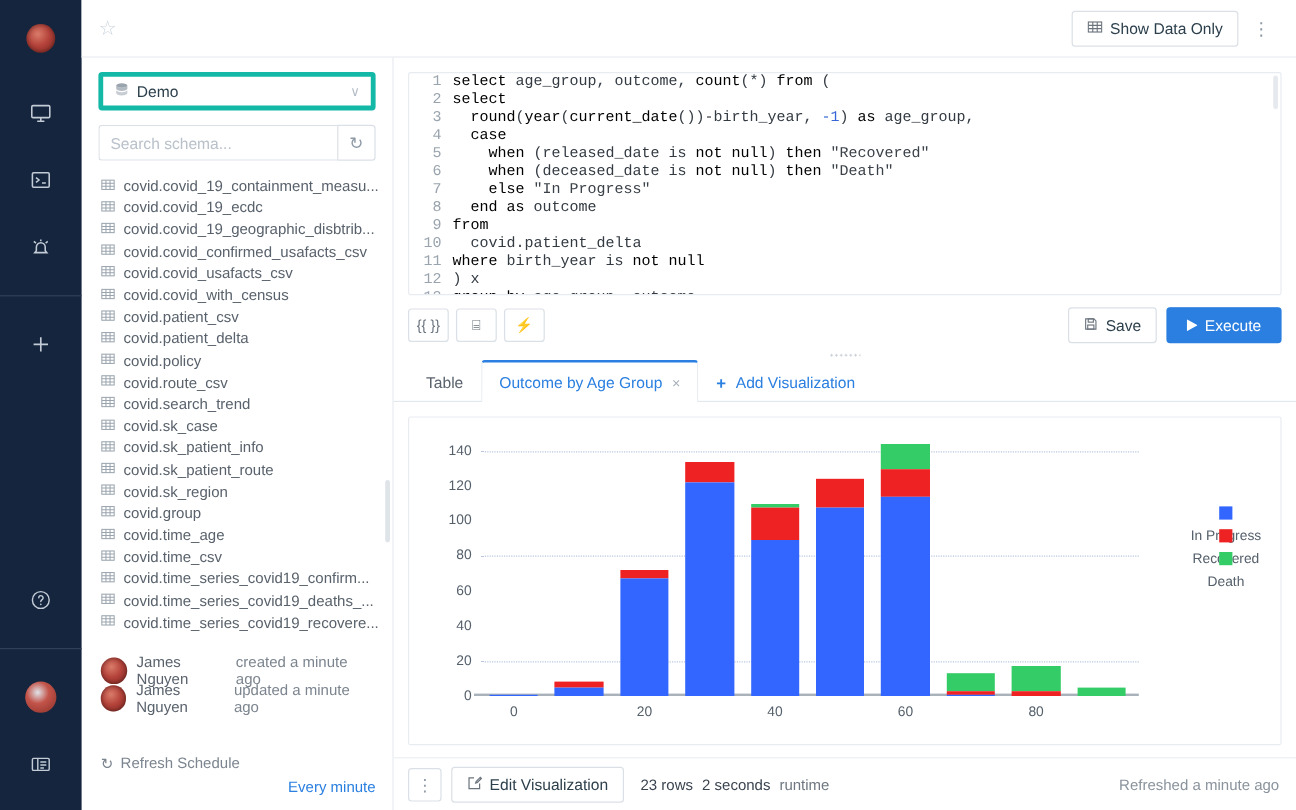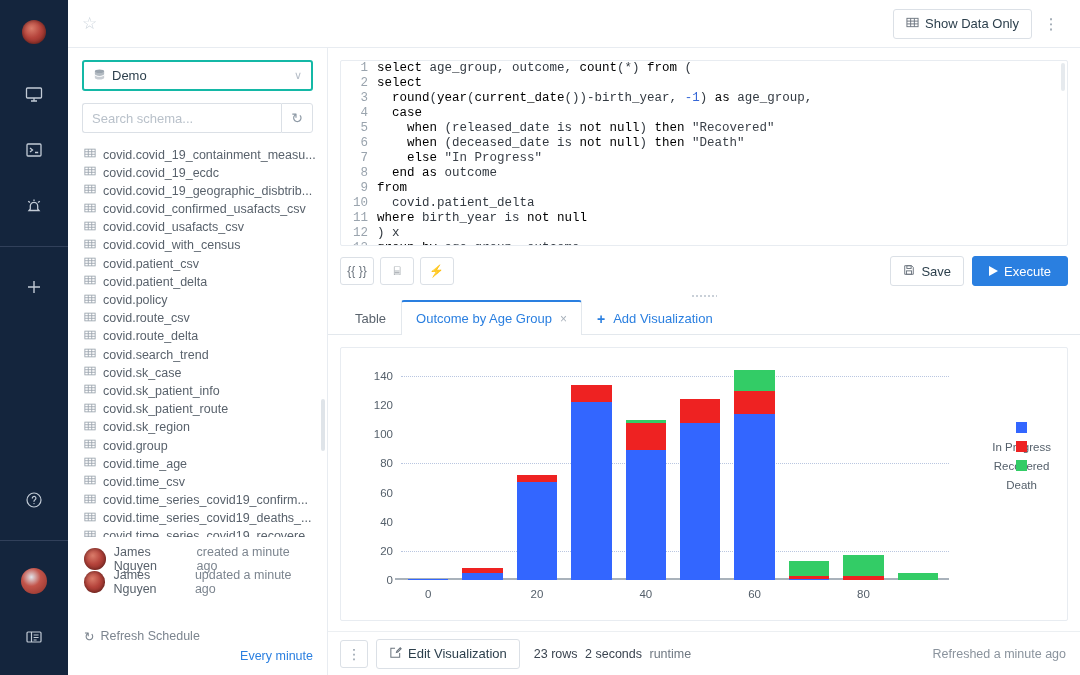--- a/index.html
+++ b/index.html
@@ -60,21 +60,21 @@
 
   
   .body { flex:1 1 auto; display:flex; min-height:0; }
 
   
   .schema {
     width:260px; flex:0 0 260px; border-right:1px solid #e8ecf1;
     display:flex; flex-direction:column; padding:12px 0 0 0; min-height:0;
   }
   .ds-select {
-    margin:0 14px 12px 14px; height:32px; border:2px solid #14b8a6; border-radius:3px;
+    margin:0 14px 12px 14px; height:32px; border:4px solid #14b8a6; border-radius:3px;
     display:flex; align-items:center; padding:0 9px; cursor:pointer; background:#fff;
   }
   .ds-name { font-size:13px; color:#2c3f4c; margin-left:6px; }
   .chev { margin-left:auto; color:#b6bec8; font-size:11px; }
   .search-row { margin:0 14px 8px 14px; display:flex; }
   .search-in {
     flex:1 1 auto; height:30px; border:1px solid #dbe0e6; border-right:none;
     border-radius:3px 0 0 3px; padding:0 9px; font-size:13px; color:#2c3f4c;
     font-family:"Liberation Sans", sans-serif; outline:none; background:#fff;
   }
@@ -376,27 +376,20 @@
                   <rect x="1" y="2.5" width="12" height="9"></rect>
                   <path d="M1 5.5h12M1 8.5h12M5 2.5v9M9 2.5v9"></path>
                 </svg></span>
               <span>covid.route_csv</span>
             </div>
             <div class="tbl-item">
               <span class="tbl-ico"><svg width="12" height="12" viewBox="0 0 14 14" fill="none" stroke="#9aa4ae" stroke-width="1">
                   <rect x="1" y="2.5" width="12" height="9"></rect>
                   <path d="M1 5.5h12M1 8.5h12M5 2.5v9M9 2.5v9"></path>
                 </svg></span>
-              <span>covid.route_delta</span>
-            </div>
-            <div class="tbl-item">
-              <span class="tbl-ico"><svg width="12" height="12" viewBox="0 0 14 14" fill="none" stroke="#9aa4ae" stroke-width="1">
-                  <rect x="1" y="2.5" width="12" height="9"></rect>
-                  <path d="M1 5.5h12M1 8.5h12M5 2.5v9M9 2.5v9"></path>
-                </svg></span>
               <span>covid.search_trend</span>
             </div>
             <div class="tbl-item">
               <span class="tbl-ico"><svg width="12" height="12" viewBox="0 0 14 14" fill="none" stroke="#9aa4ae" stroke-width="1">
                   <rect x="1" y="2.5" width="12" height="9"></rect>
                   <path d="M1 5.5h12M1 8.5h12M5 2.5v9M9 2.5v9"></path>
                 </svg></span>
               <span>covid.sk_case</span>
             </div>
             <div class="tbl-item">

